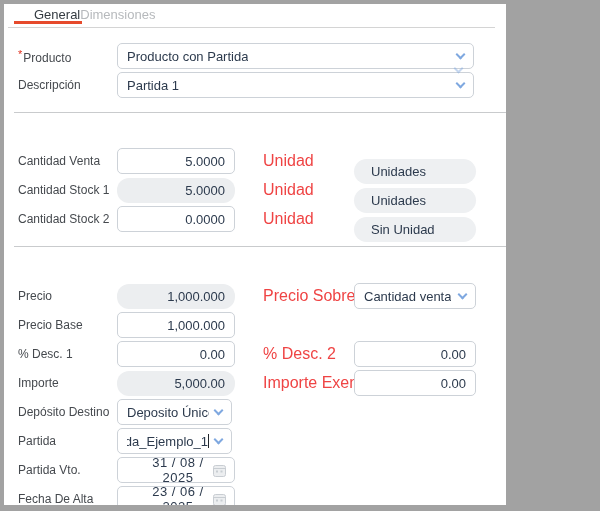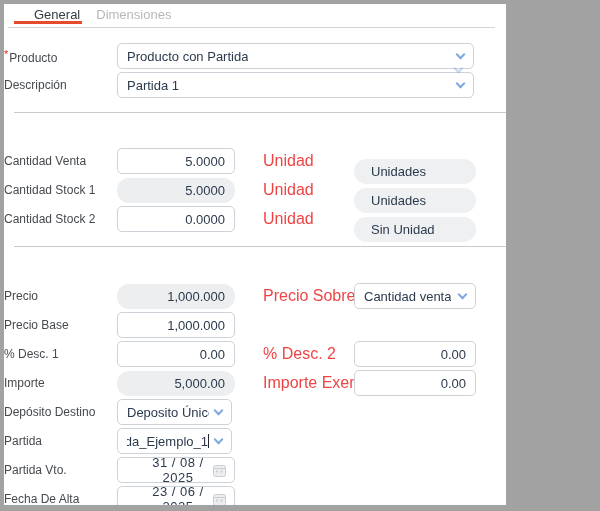--- a/index.html
+++ b/index.html
@@ -15,25 +15,25 @@
     background:#ffffff;
     overflow:hidden;
     position:relative;
   }
   
   .tabbar{position:relative;height:24px;}
   .tabline{position:absolute;left:4px;top:23px;width:487px;border-bottom:1px solid #d4d4d4;}
   .tabs{display:flex;height:24px;align-items:flex-start;}
   .tab{font-size:13px;line-height:22px;cursor:default;}
   .tab-general{margin-left:30px;color:#333a40;}
-  .tab-dim{margin-left:16px;color:#b6b9bc;}
+  .tab-dim{color:#b6b9bc;}
   .tab-underline{position:absolute;left:10px;top:17px;width:68px;height:3px;background:#e64a2c;}
   
   .row{display:flex;align-items:center;height:26px;margin-top:3px;}
-  .lbl{width:113px;padding-left:0;font-size:12px;color:#45494e;flex:none;white-space:nowrap;}
+  .lbl{width:113px;padding-left:14px;font-size:12px;color:#45494e;flex:none;white-space:nowrap;}
   .lbl2{width:91px;margin-left:28px;font-size:16px;color:#ef4444;flex:none;white-space:nowrap;}
   .req{color:#e0301e;font-size:11px;vertical-align:4px;margin-right:1px;}
   .divider{height:1px;background:#c9cbcd;margin-left:10px;width:510px;}
   .field{height:26px;border:1px solid #cdd2d8;border-radius:5px;background:#fff;
          font-size:13px;color:#2c3a4d;display:flex;align-items:center;}
   input.field{padding:0 9px;outline:none;font-family:"Liberation Sans", sans-serif;}
   .num{text-align:right;}
   .w-wide{width:357px;}
   .w-sm{width:118px;}
   .w-sm2{width:122px;}

